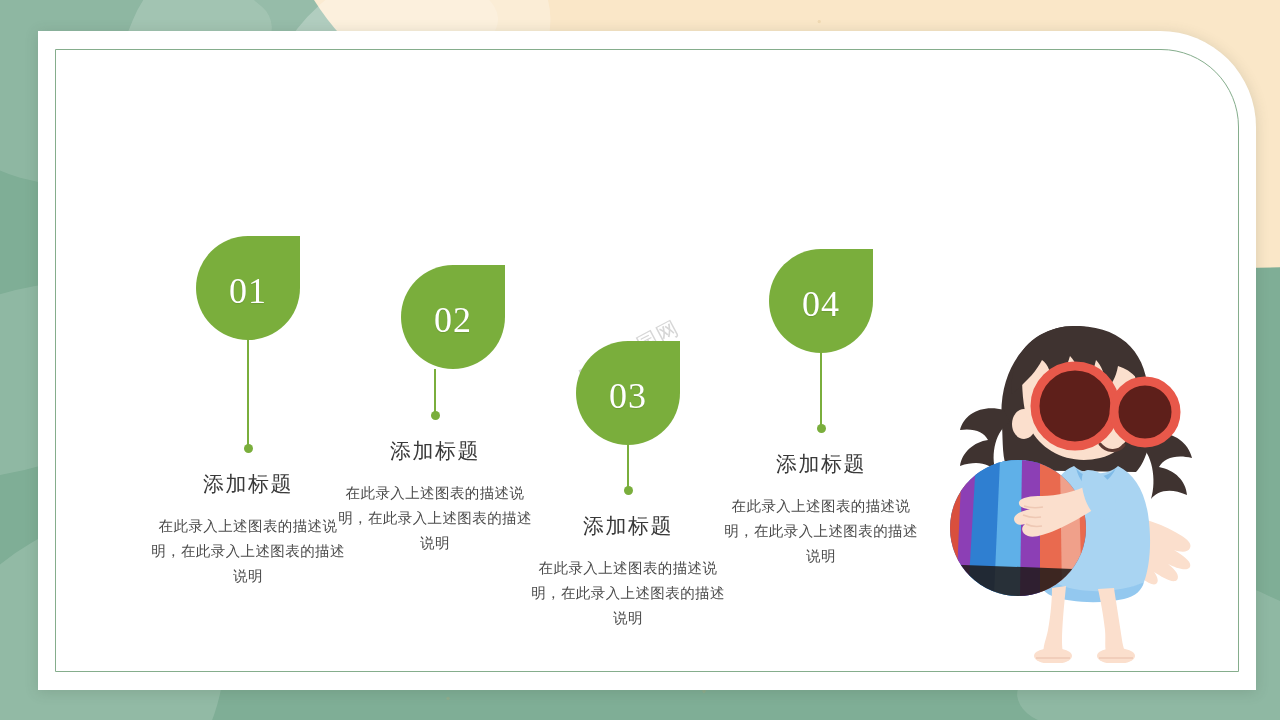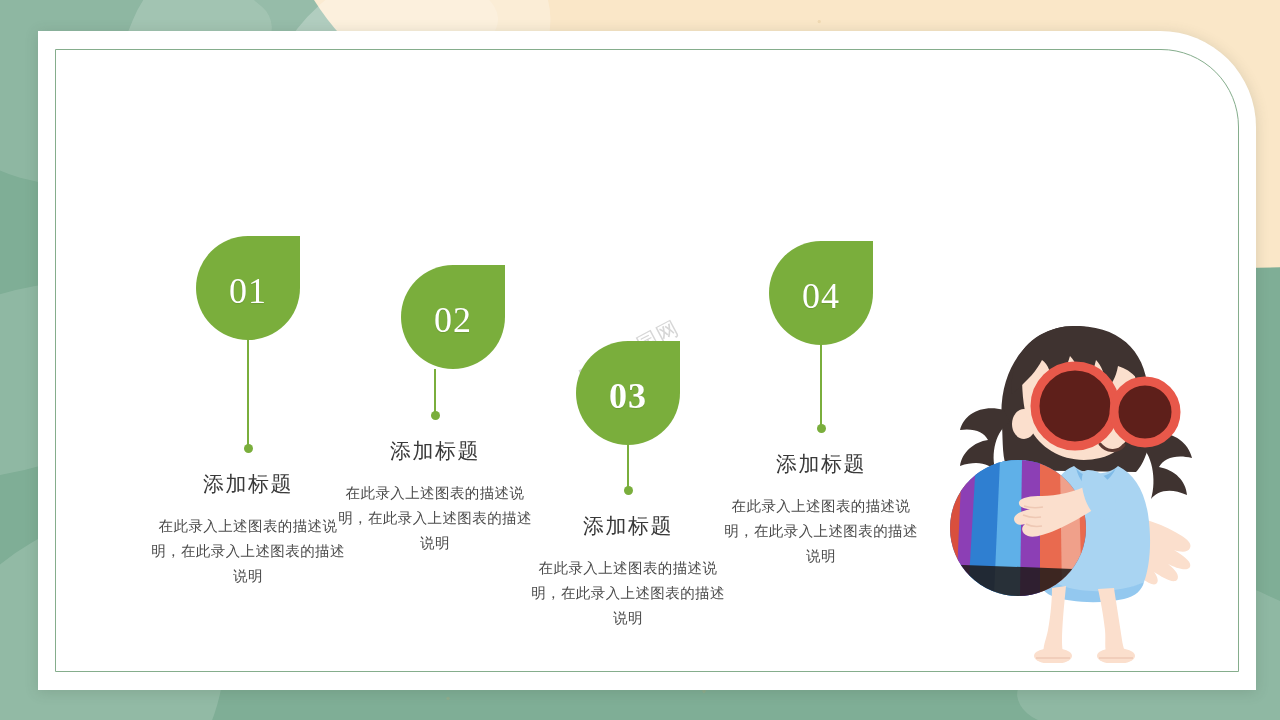--- a/index.html
+++ b/index.html
@@ -210,33 +210,33 @@
     </div>
     <div class="stem" style="top:104px; height:45px;"></div>
     <div class="dot" style="top:146px;"></div>
     <div class="txt" style="top:172px;">
       <div class="title">添加标题</div>
       <div class="desc">在此录入上述图表的描述说明，在此录入上述图表的描述说明</div>
     </div>
   </div>
 
   <div class="item" style="left:576px; top:341px;">
-    <div class="leaf" style="left:0; top:0;font-weight:bold;">
+    <div class="leaf" style="left:0; top:0;">
       <span class="leaf-num">03</span>
     </div>
     <div class="stem" style="top:104px; height:44px;"></div>
     <div class="dot" style="top:145px;"></div>
     <div class="txt" style="top:171px;">
       <div class="title">添加标题</div>
       <div class="desc">在此录入上述图表的描述说明，在此录入上述图表的描述说明</div>
     </div>
   </div>
 
   <div class="item" style="left:769px; top:241px;">
-    <div class="leaf" style="left:0; top:0;">
+    <div class="leaf" style="left:0; top:8px;">
       <span class="leaf-num">04</span>
     </div>
     <div class="stem" style="top:104px; height:82px;"></div>
     <div class="dot" style="top:183px;"></div>
     <div class="txt" style="top:209px;">
       <div class="title">添加标题</div>
       <div class="desc">在此录入上述图表的描述说明，在此录入上述图表的描述说明</div>
     </div>
   </div>
 

